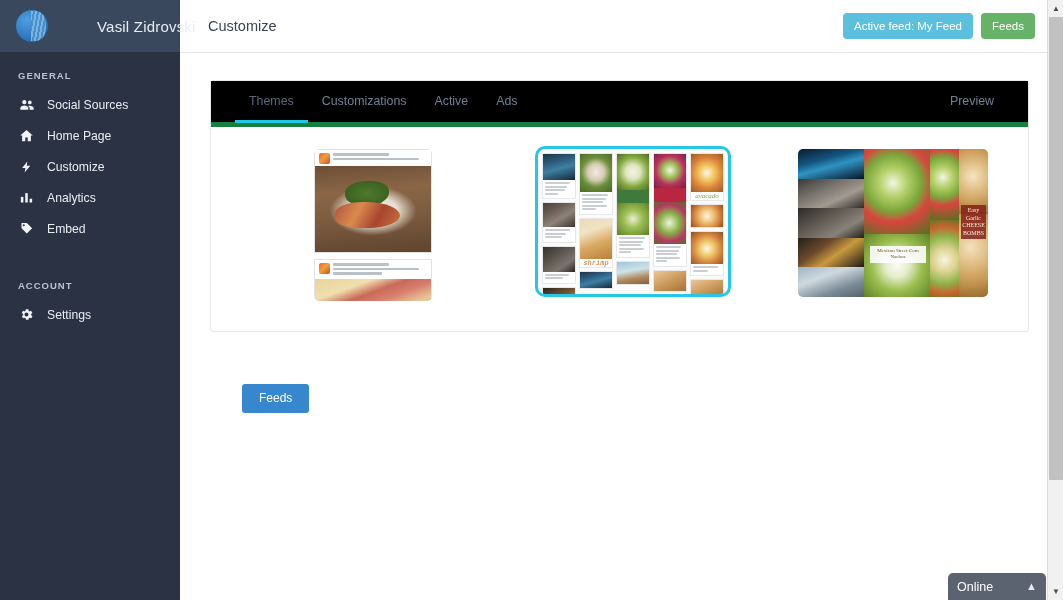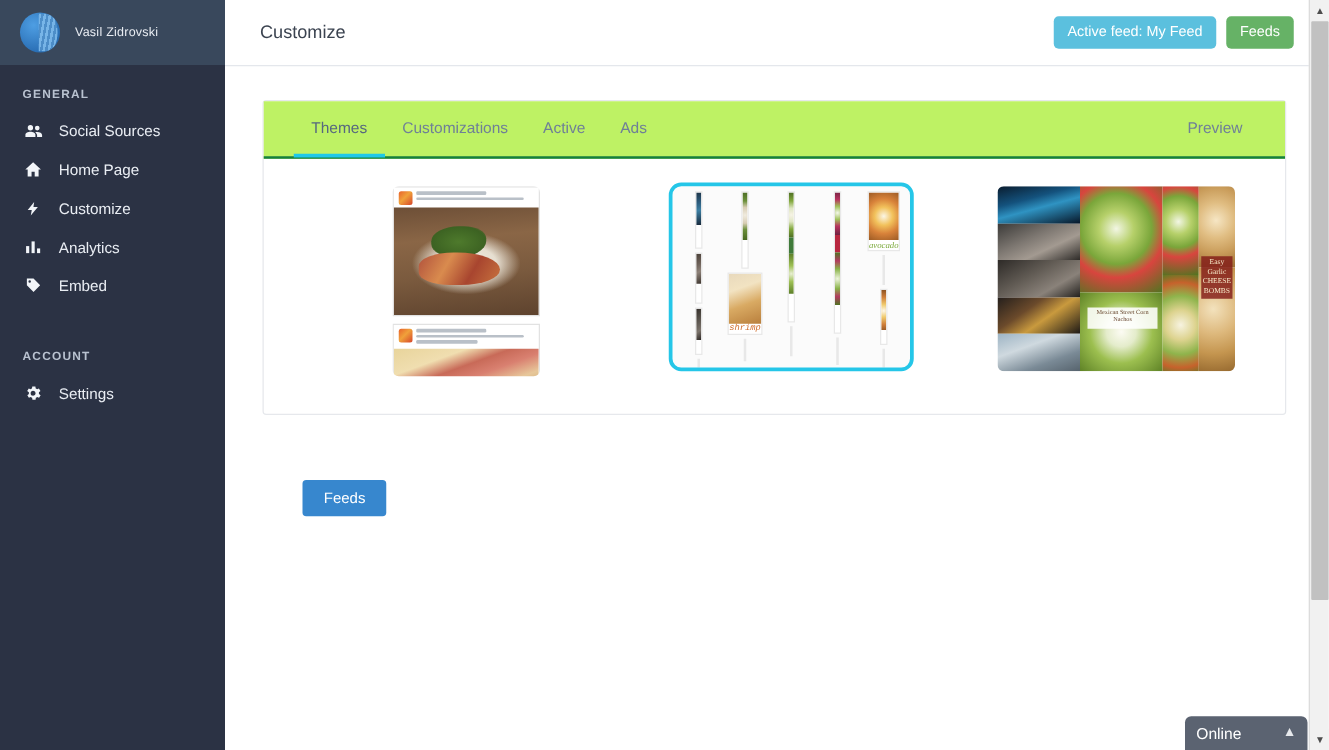--- a/index.html
+++ b/index.html
@@ -49,23 +49,24 @@
     right: 2px; top: 1px;
     width: 15px; height: 30px;
     border-radius: 0 50% 50% 0 / 0 50% 50% 0;
     background: repeating-linear-gradient(100deg,
       #7db9ea 0px, #7db9ea 2px,
       #4f8fc9 2px, #4f8fc9 4px);
     opacity: .92;
   }
   .user-name {
     color: #e8ecf2;
-    font-size: 10px;
+    font-size: 15px;
     letter-spacing: .2px;
     white-space: nowrap;
+    margin-left: 37px;
   }
   .nav-section-label {
     color: #b9c2d0;
     font-size: 9.5px;
     font-weight: bold;
     letter-spacing: 1px;
     padding: 0 0 0 18px;
     text-transform: uppercase;
   }
   .sec-general { margin-top: 18px; margin-bottom: 8px; }
@@ -136,22 +137,22 @@
   .panel {
     border: 1px solid #e6e8ec;
     border-radius: 3px;
     background: #fff;
     width: 819px;
   }
   .tabbar {
     display: flex;
     align-items: stretch;
     height: 46px;
-    background: #bef264;
-    border-bottom: 2px solid #15803d;
+    background: #000000;
+    border-bottom: 5px solid #15803d;
     padding: 0 24px;
   }
   .tab {
     display: flex;
     align-items: center;
     padding: 0 14px;
     font-size: 12.4px;
     color: #6f8097;
     cursor: pointer;
     border-bottom: 3px solid transparent;
@@ -243,21 +244,21 @@
 
   
   .t2 {
     width: 190px; height: 145px;
     background: #fbfbfb;
     padding: 4px;
     display: flex;
     gap: 3px;
     overflow: hidden;
   }
-  .t2 .col { flex: 1; display: flex; flex-direction: column; gap: 3px; align-items: center; }
+  .t2 .col { flex: 1; display: flex; flex-direction: column; gap: 3px; }
   .t2 .it {
     border: 1px solid #e8e8e8;
     background: #fff;
     overflow: hidden;
     flex-shrink: 0;
   }
   .t2 .im { display: block; width: 100%; }
   .t2 .tx { padding: 2px 2px; }
   .t2 .tl { height: 2px; background: #c9ced4; margin-bottom: 1.5px; border-radius:1px; }
   .p-city  { background: linear-gradient(165deg,#1e3448 0%, #2c5a7a 30%, #3d7fa3 55%, #17283a 100%); }

